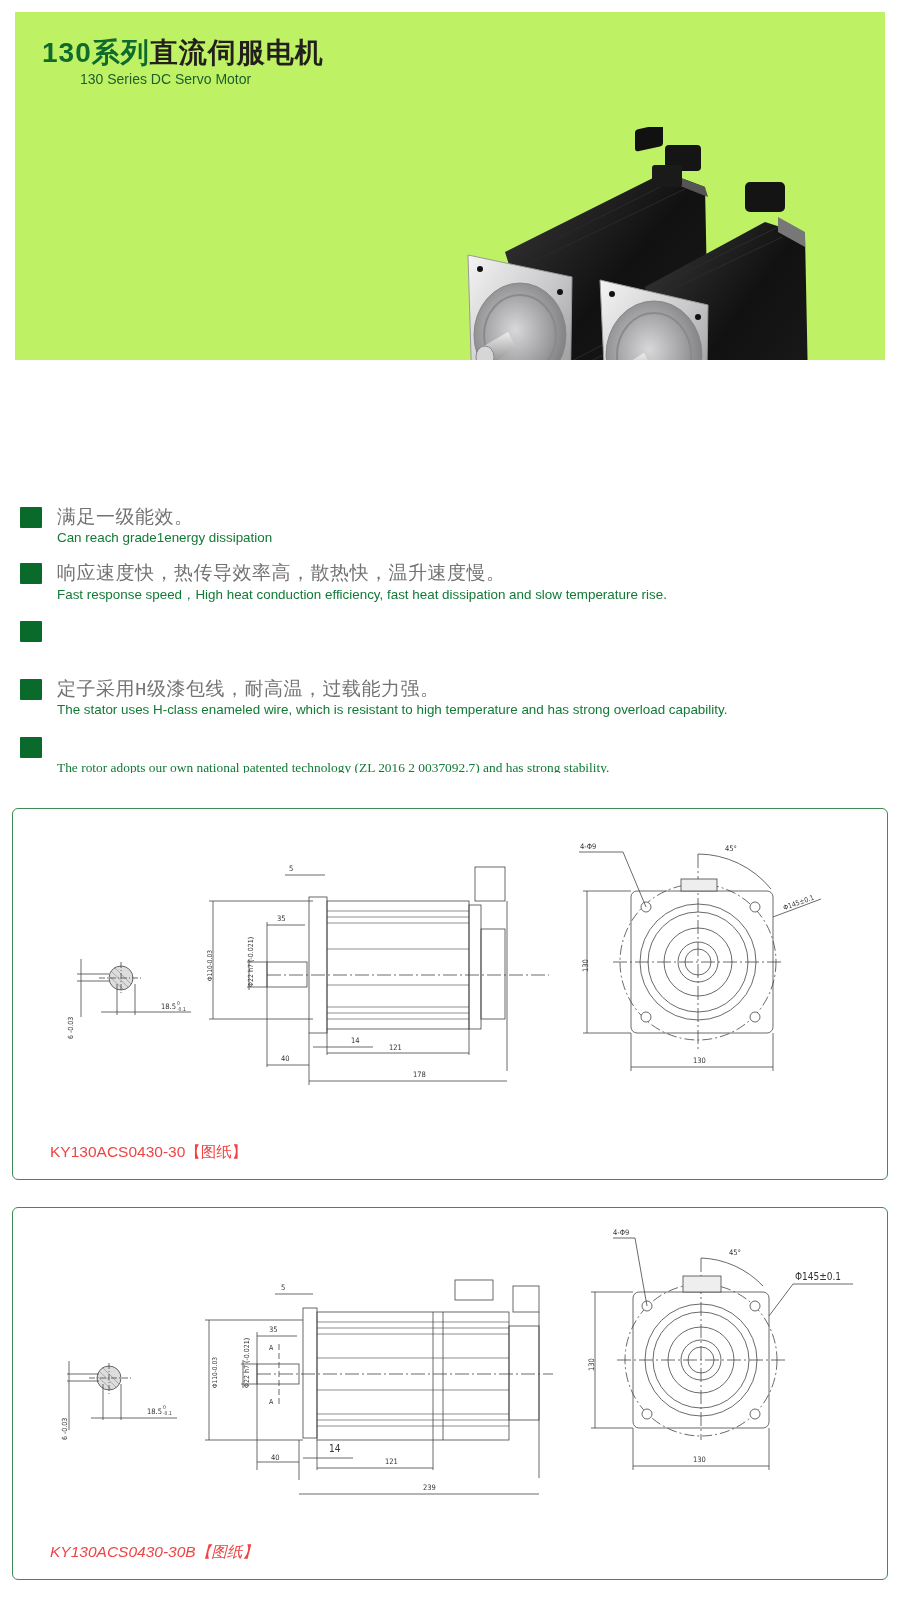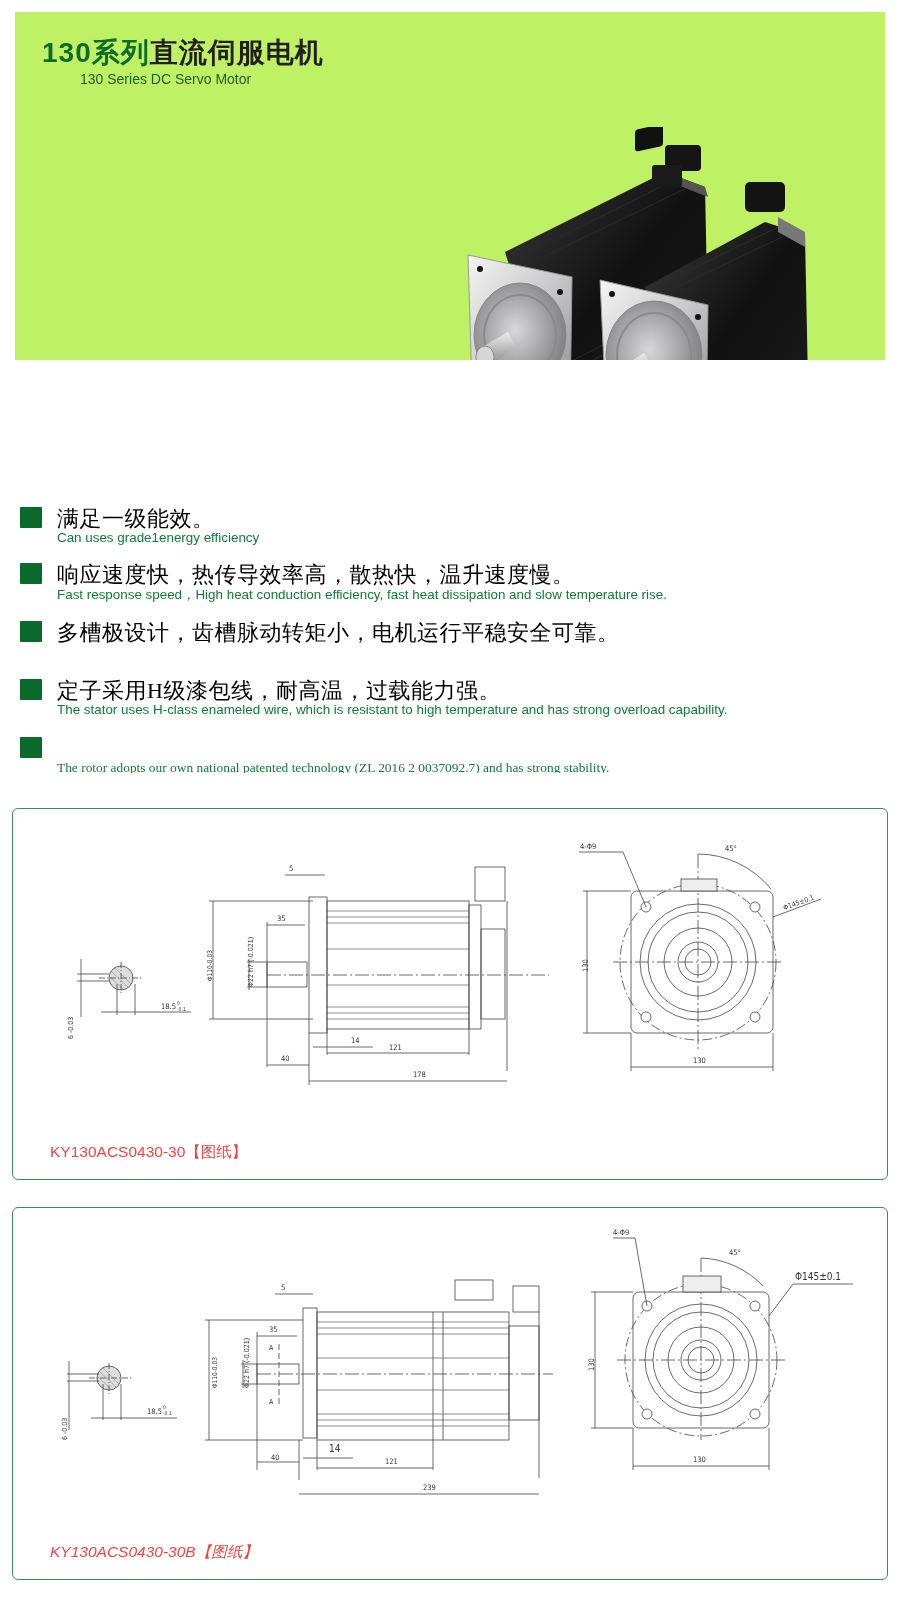--- a/index.html
+++ b/index.html
@@ -9,21 +9,21 @@
   .hero { position: absolute; left: 15px; top: 12px; width: 870px; height: 348px; background: #bef264; overflow: hidden; }
   .hero-title { position: absolute; left: 27px; top: 22px; font-size: 28px; font-weight: bold; letter-spacing: 1px; white-space: nowrap; }
   .hero-title .g { color: #0f6b2d; }
   .hero-title .d { color: #231f1c; }
   .hero-sub { position: absolute; left: 31px; top: 59px; font-size: 14px; color: #1f5d2e; margin-left: 34px; }
   .motors { position: absolute; left: 445px; top: 115px; width: 390px; height: 310px; }
 
   .features { position: absolute; left: 0; top: 505px; width: 900px; }
   .feat { position: absolute; left: 0; width: 900px; height: 50px; }
   .feat .sq { position: absolute; left: 20px; top: 2px; width: 22px; height: 21px; background: #0a6a2b; border-radius: 1px; }
-  .feat .cn { position: absolute; left: 57px; top: -1px; font-size: 22px; color: #000000; font-family: Liberation Serif, serif; white-space: nowrap; letter-spacing: 0.5px; }
+  .feat .cn { position: absolute; left: 57px; top: -1px; font-size: 19px; color: #737373; font-family: Liberation Mono, monospace; white-space: nowrap; letter-spacing: 0.5px; }
   .feat .en { position: absolute; left: 57px; top: 25px; font-size: 13.4px; color: #117a35; white-space: nowrap; }
   .feat.clip .en { height: 13px; overflow: hidden; line-height: 16px; font-family: Liberation Serif, serif; }
 
   .box { position: absolute; left: 12px; width: 876px; border: 1.5px solid #3d8b57; border-radius: 6px; background: #fff; }
   .box1 { top: 808px; height: 372px; }
   .box2 { top: 1207px; height: 373px; }
   .box-label { position: absolute; left: 37px; font-size: 15.5px; color: #ef4444; white-space: nowrap; }
   .box1 .box-label { top: 333px; }
   .box2 .box-label { top: 334px; font-style: italic; }
   .box svg { position: absolute; left: 0; top: 0; }
@@ -103,30 +103,29 @@
       </g>
     <polygon points="158,242 184,226 192,242 166,260" fill="url(#shaft)"></polygon>
     <ellipse cx="162" cy="252" rx="9" ry="11" fill="#d6d6d6" stroke="#888"></ellipse>
   </svg>
 </div>
 
 <div class="features">
   <div class="feat" style="top:0px">
     <div class="sq"></div>
     <div class="cn">满足一级能效。</div>
-    <div class="en">Can uses grade1energy efficiency</div>
+    <div class="en">Can reach grade1energy dissipation</div>
   </div>
   <div class="feat" style="top:56px">
     <div class="sq"></div>
     <div class="cn">响应速度快，热传导效率高，散热快，温升速度慢。</div>
     <div class="en">Fast response speed，High heat conduction efficiency, fast heat dissipation and slow temperature rise.</div>
   </div>
   <div class="feat" style="top:114px">
     <div class="sq"></div>
-    <div class="cn">多槽极设计，齿槽脉动转矩小，电机运行平稳安全可靠。</div>
   </div>
   <div class="feat" style="top:172px">
     <div class="sq"></div>
     <div class="cn">定子采用H级漆包线，耐高温，过载能力强。</div>
     <div class="en">The stator uses H-class enameled wire, which is resistant to high temperature and has strong overload capability.</div>
   </div>
   <div class="feat clip" style="top:230px">
     <div class="sq"></div>
     <div class="en">The rotor adopts our own national patented technology (ZL 2016 2 0037092.7) and has strong stability.</div>
   </div>

